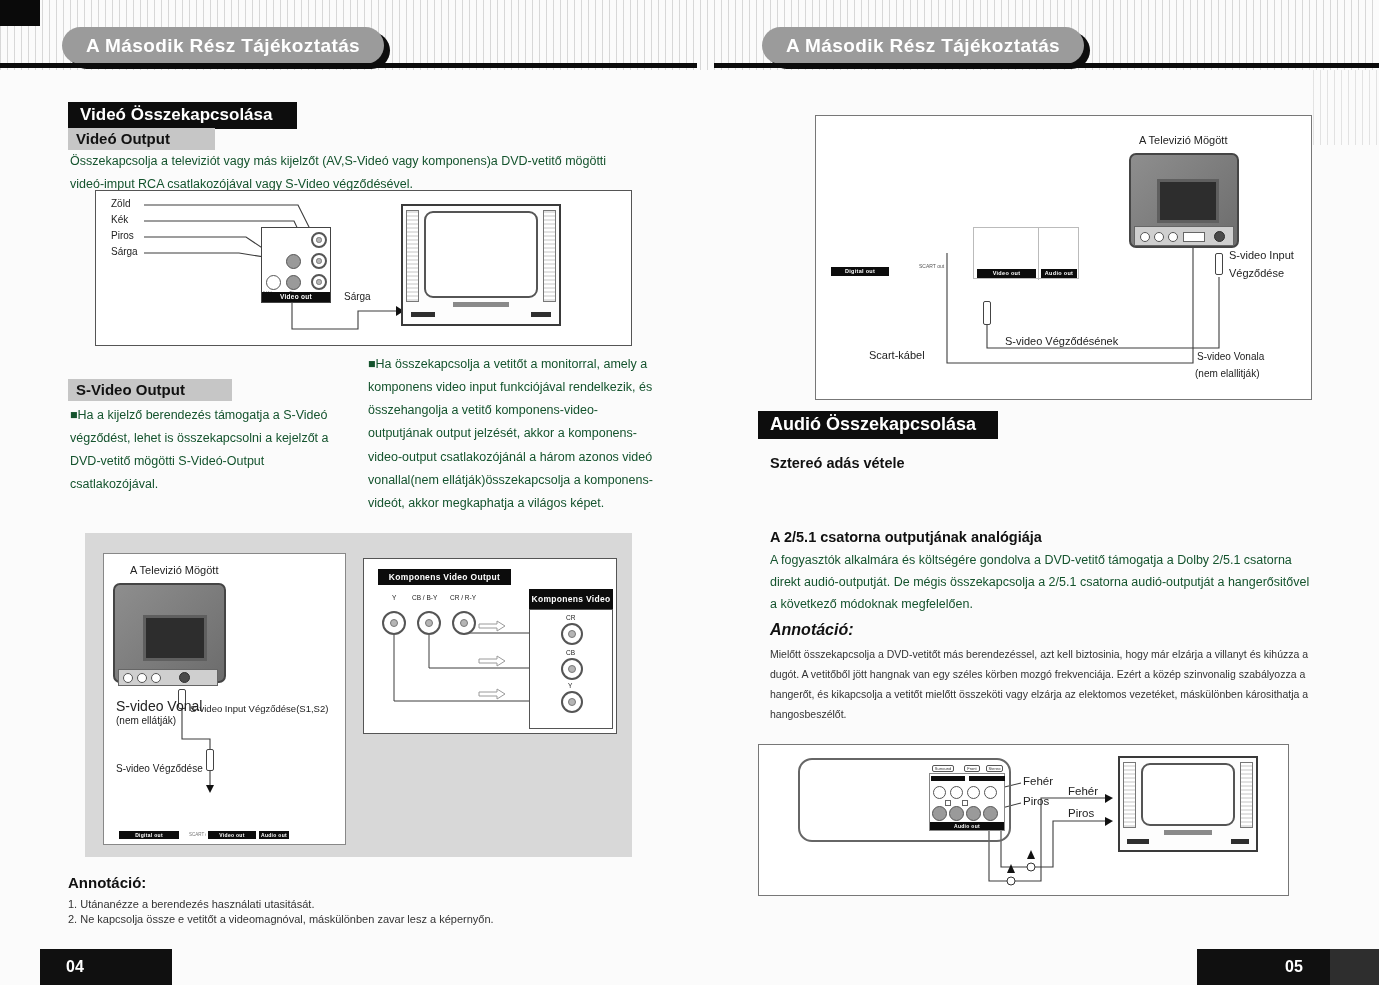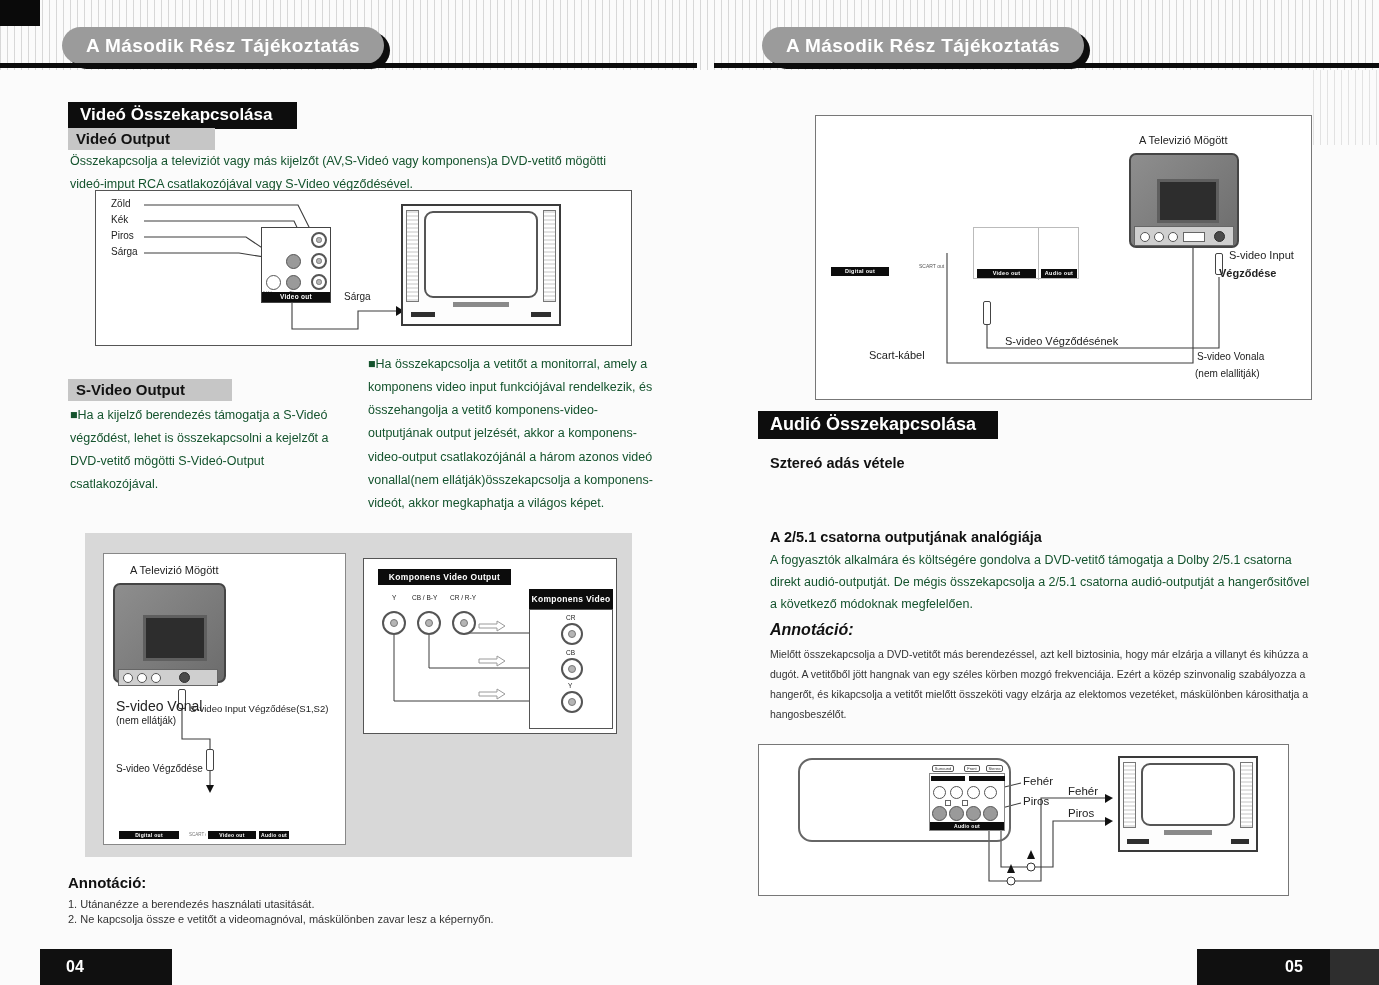--- a/index.html
+++ b/index.html
@@ -222,21 +222,21 @@
     </div>
     <span class="abs" style="left:103px;top:147px;font-size:5px;color:#555;">SCART out</span>
     <div class="abs" style="left:157px;top:111px;width:106px;height:52px;background:#fff;border:1px solid #bbb;box-sizing:border-box;">
       <div class="abs" style="left:64px;top:0;width:1px;height:52px;background:#bbb;"></div>
       <div class="abs panel-bar" style="left:3px;top:41px;width:59px;height:9px;font-size:5.5px;line-height:9px;">Video out</div>
       <div class="abs panel-bar" style="left:67px;top:41px;width:36px;height:9px;font-size:5.5px;line-height:9px;">Audio out</div>
     </div>
     <div class="abs plug" style="left:167px;top:185px;height:24px;"></div>
 
     <span class="abs caption" style="left:413px;top:133px;">S-video Input</span>
-    <span class="abs caption" style="left:403px;top:151px;font-weight:bold;">Végződése</span>
+    <span class="abs caption" style="left:413px;top:151px;">Végződése</span>
     <span class="abs caption" style="left:189px;top:219px;">S-video Végződésének</span>
     <span class="abs caption" style="left:53px;top:233px;">Scart-kábel</span>
     <span class="abs caption-sm" style="left:381px;top:235px;font-size:10px;text-align:right;">S-video Vonala</span>
     <span class="abs caption-sm" style="left:379px;top:252px;font-size:10px;">(nem elallitják)</span>
   </div>
 
   <div class="abs black-heading" style="left:758px;top:411px;width:216px;font-size:18px;">Audió Összekapcsolása</div>
   <div class="abs bold-sub" style="left:770px;top:455px;">Sztereó adás vétele</div>
   <div class="abs bold-sub" style="left:770px;top:529px;">A 2/5.1 csatorna outputjának analógiája</div>
   <div class="abs body-text" style="left:770px;top:550px;width:545px;line-height:1.75;">A fogyasztók alkalmára és költségére gondolva a DVD-vetitő támogatja a Dolby 2/5.1 csatorna direkt audió-outputját. De mégis összekapcsolja a 2/5.1 csatorna audió-outputját a hangerősitővel a következő módoknak megfelelően.</div>

